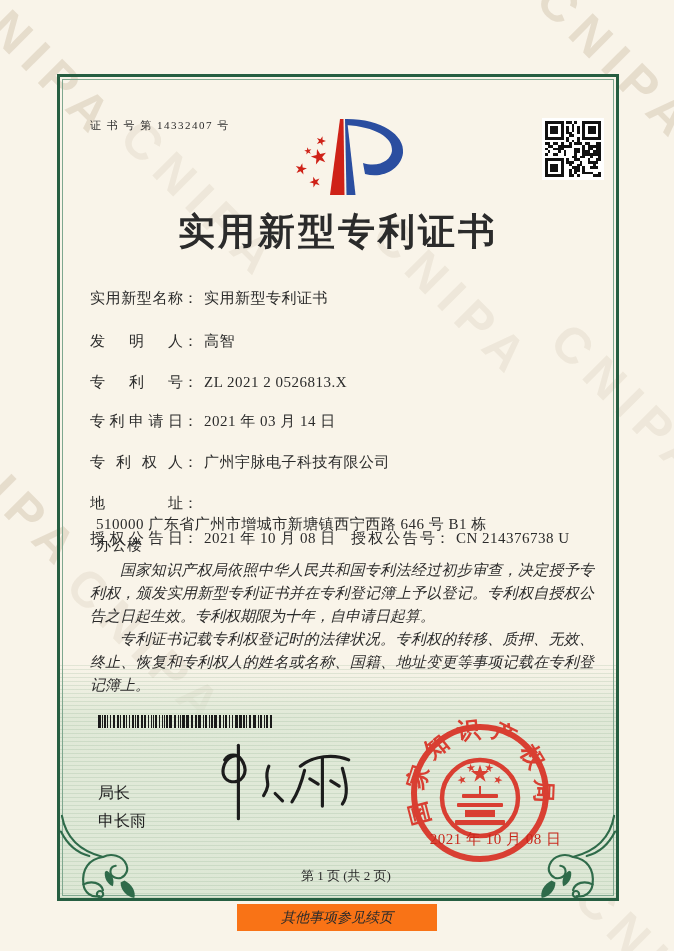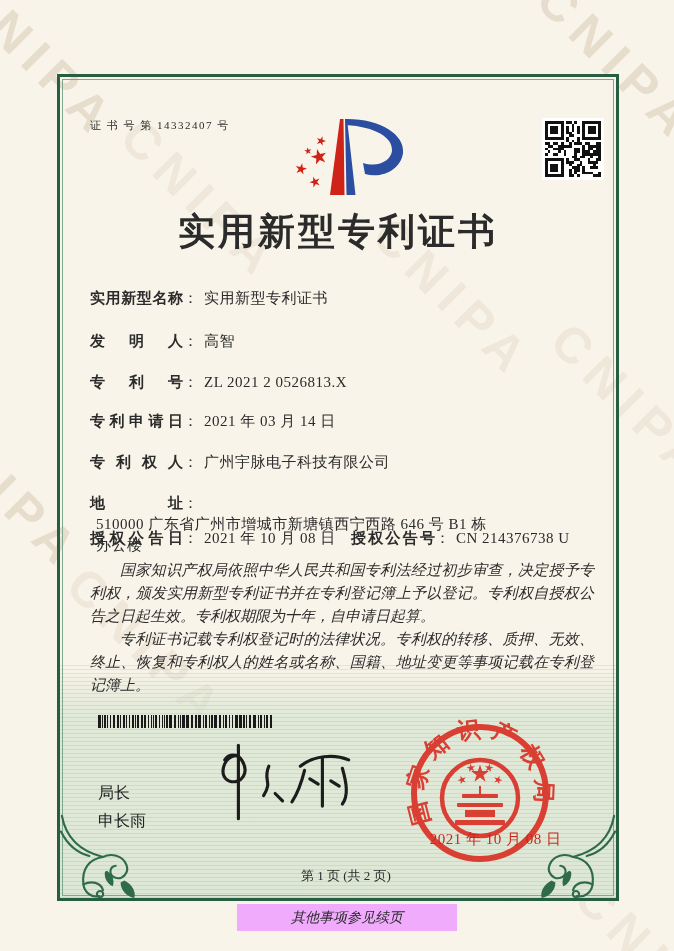--- a/index.html
+++ b/index.html
@@ -27,42 +27,42 @@
   .corner.bl{left:-2px;transform:scaleX(-1);}
   
   .certno{position:absolute;left:30px;top:41px;font-size:11px;letter-spacing:1.5px;z-index:2;}
   .logo{position:absolute;left:231px;top:30px;width:130px;height:94px;z-index:2;}
   .qr{position:absolute;left:482px;top:41px;width:56px;height:56px;background:#fff;
       padding:3px;z-index:2;}
   .title{position:absolute;left:0;right:0;top:130px;text-align:center;font-size:37px;
          font-weight:700;letter-spacing:3px;z-index:2;}
   
   .frow{position:absolute;left:30px;width:510px;font-size:15px;z-index:2;line-height:21px;}
-  .flabel{display:inline-block;width:93px;text-align:justify;text-align-last:justify;vertical-align:top;font-weight:bold;}
+  .flabel{display:inline-block;width:93px;text-align:justify;text-align-last:justify;vertical-align:top;}
   .fcolon{vertical-align:top;}
   .fvalue{margin-left:6px;vertical-align:top;letter-spacing:0.5px;}
   .fvalue.addr{display:inline-block;width:398px;}
   .r0{top:211px}.r1{top:254px}.r2{top:295px}.r3{top:334px}.r4{top:375px}.r5{top:416px}.r6{top:451px}
   .grant2{position:absolute;left:250px;top:0;}
   .grant2 .flabel{width:84px;margin-left:11px;}
   
   .bodytext{position:absolute;left:30px;top:482px;width:504px;font-size:15px;line-height:23px;
             text-align:justify;font-style:italic;z-index:2;}
   .bodytext p{margin:0;text-indent:2em;}
   
   .barcode{position:absolute;left:38px;top:638px;width:178px;height:13px;z-index:2;}
   .director{position:absolute;left:38px;top:686px;font-size:16px;line-height:28px;z-index:2;
             font-family:"Liberation Sans","DejaVu Sans",sans-serif;color:#222;margin-top:16px;}
   .signature{position:absolute;left:143px;top:664px;width:180px;height:84px;z-index:3;}
   .seal{position:absolute;left:335px;top:631px;width:170px;height:170px;z-index:2;opacity:0.95;}
   .sealdate{position:absolute;left:343px;top:753px;width:185px;text-align:center;z-index:3;
             color:#c8281c;font-size:15px;letter-spacing:0.5px;}
   .pagefoot{position:absolute;left:16px;right:0;top:790px;text-align:center;font-size:13px;z-index:2;}
   
-  .contnote{position:absolute;left:237px;top:904px;width:220px;height:27px;background:#f0abfc;
+  .contnote{position:absolute;left:237px;top:904px;width:200px;height:27px;background:#f97316;
             text-align:center;line-height:27px;font-size:14px;font-style:italic;z-index:2;}
 </style>
 </head>
 <body>
 
 <div class="page">
 
   <span class="wm wm1">CNIPA</span>
   <span class="wm wm2">CNIPA</span>
   <span class="wm wm3 light">CNIPA</span>

